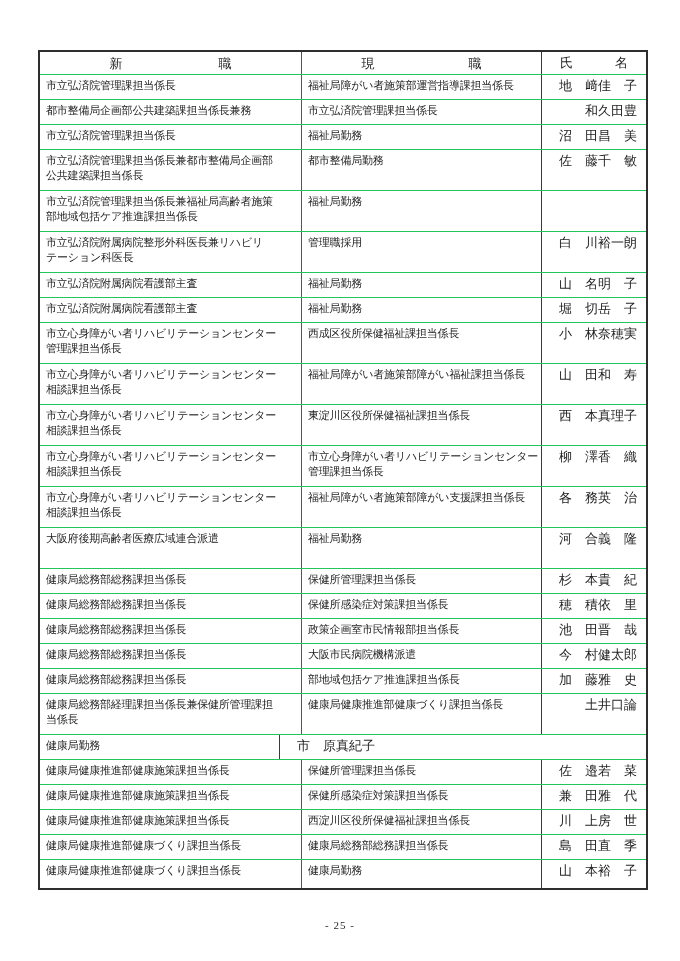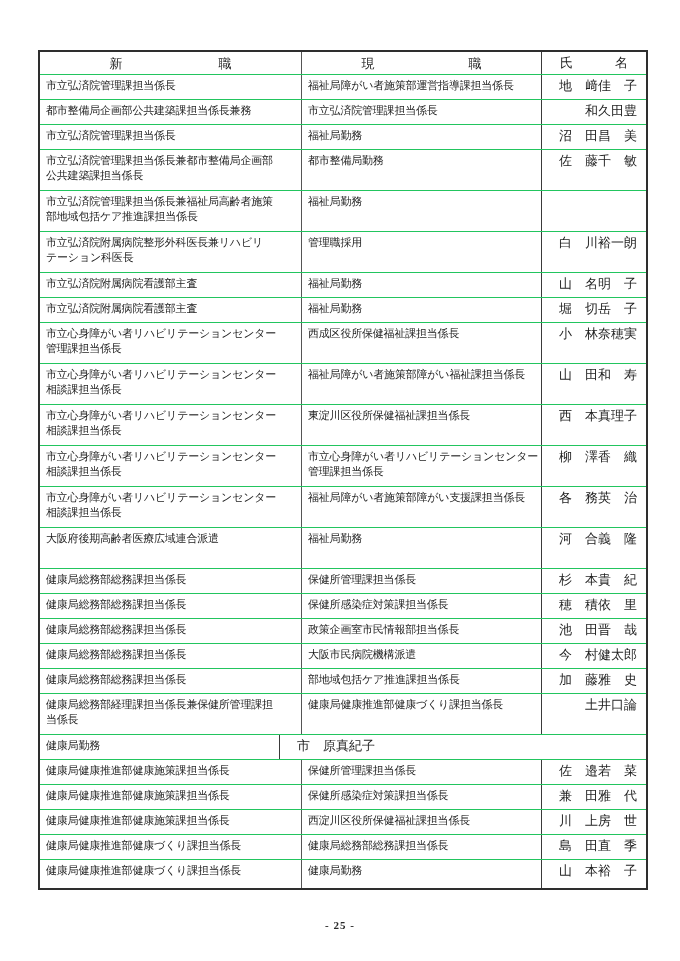--- a/index.html
+++ b/index.html
@@ -34,21 +34,21 @@
   .t-head .c-new  { gap:96px; }
   .t-head .c-cur  { gap:94px; }
   .t-head .c-name { gap:42px; }
   .c-name {
     display:flex; justify-content:flex-end; align-items:flex-start;
     font-size:13px; line-height:16px; letter-spacing:0;
     padding:3px 9px 2px 10px; white-space:nowrap;
   }
   .page-number {
     position:absolute; left:0; right:0; top:919px;
-    text-align:center; font-size:11px; letter-spacing:1px; color:#2a2a2a;font-weight:bold;
+    text-align:center; font-size:11px; letter-spacing:1px; color:#2a2a2a;
   }
 </style>
 </head>
 <body>
 
 <div class="page">
 
   <div class="personnel-table">
     <div class="t-row t-head">
       <div class="cell c-new">

